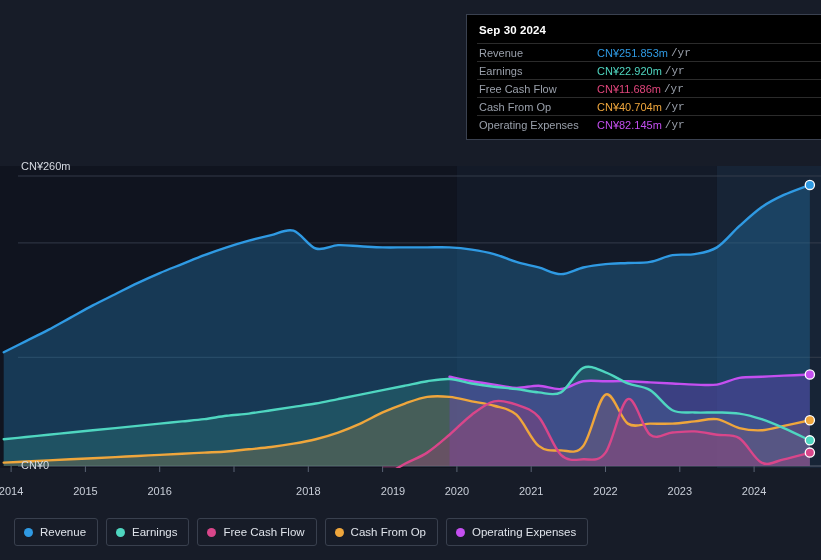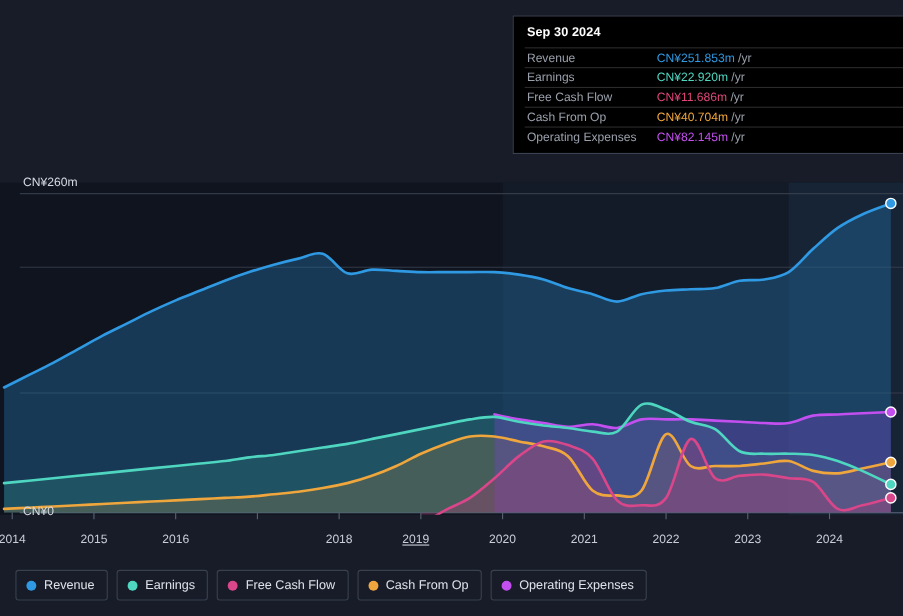--- a/index.html
+++ b/index.html
@@ -67,20 +67,21 @@
   .tt-value {
     font-size: 11px;
     font-weight: normal;
     white-space: nowrap;
   }
   .tt-unit {
     color: #9aa0ab;
     font-weight: normal;
     font-size: 11px;
     margin-left: 3px;
+    font-family: Liberation Mono, monospace;
   }
   .tt-margin-note {
     color: #9aa0ab;
     font-weight: normal;
     font-size: 11px;
     margin-left: 3px;
   }
   .tt-margin-val {
     color: #ffffff;
     font-weight: bold;
@@ -199,21 +200,21 @@
 
   <div class="axis-label" id="y-top-label">CN¥260m</div>
   <div class="axis-label" id="y-zero-label">CN¥0</div>
 
   <div id="x-ticks">
       <div class="x-tick" style="left: 11.1px;">2014</div>
       <div class="x-tick" style="left: 85.4px;">2015</div>
       <div class="x-tick" style="left: 159.7px;">2016</div>
       <div class="x-tick" style="left: 234px; margin-top: 40px;">2017</div>
       <div class="x-tick" style="left: 308.3px;">2018</div>
-      <div class="x-tick" style="left: 378px; text-decoration: underline;">2019</div>
+      <div class="x-tick" style="left: 393px;">2019</div>
       <div class="x-tick" style="left: 456.9px;">2020</div>
       <div class="x-tick" style="left: 531.2px;">2021</div>
       <div class="x-tick" style="left: 605.5px;">2022</div>
       <div class="x-tick" style="left: 679.8px;">2023</div>
       <div class="x-tick" style="left: 754.1px;">2024</div>
     </div>
 
   <div class="tooltip-card">
     <div class="tooltip-date">Sep 30 2024</div>
     <div id="tooltip-rows">

